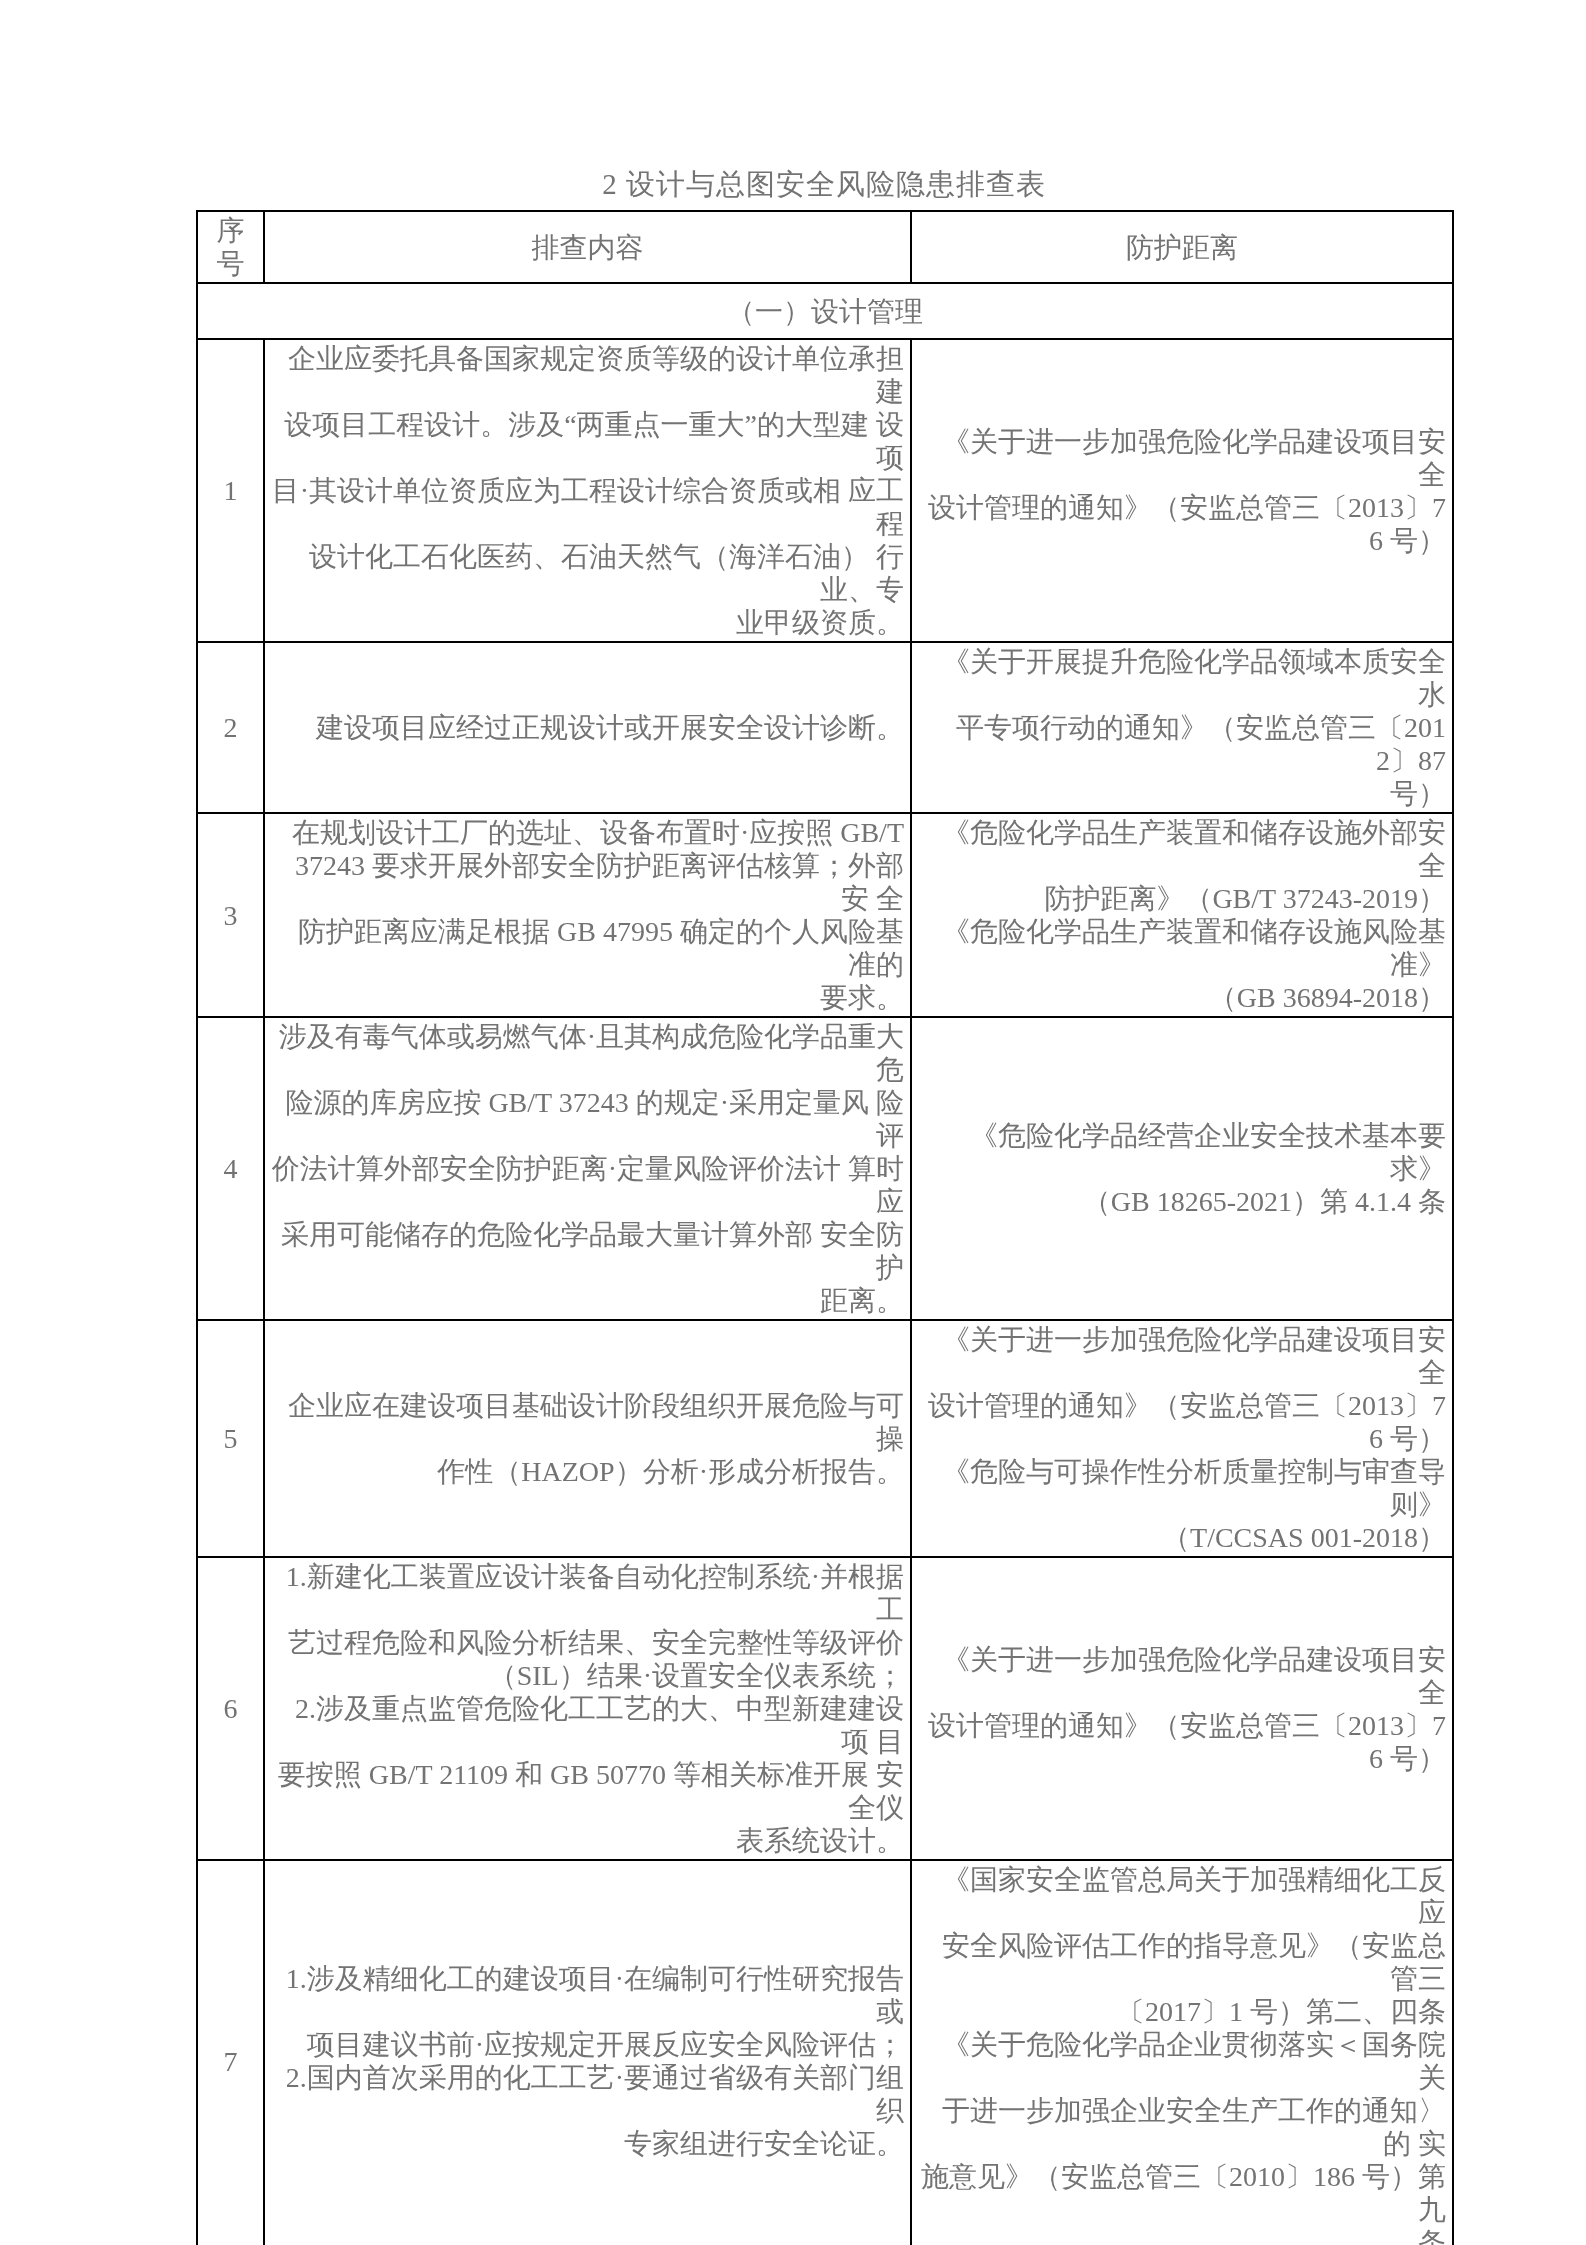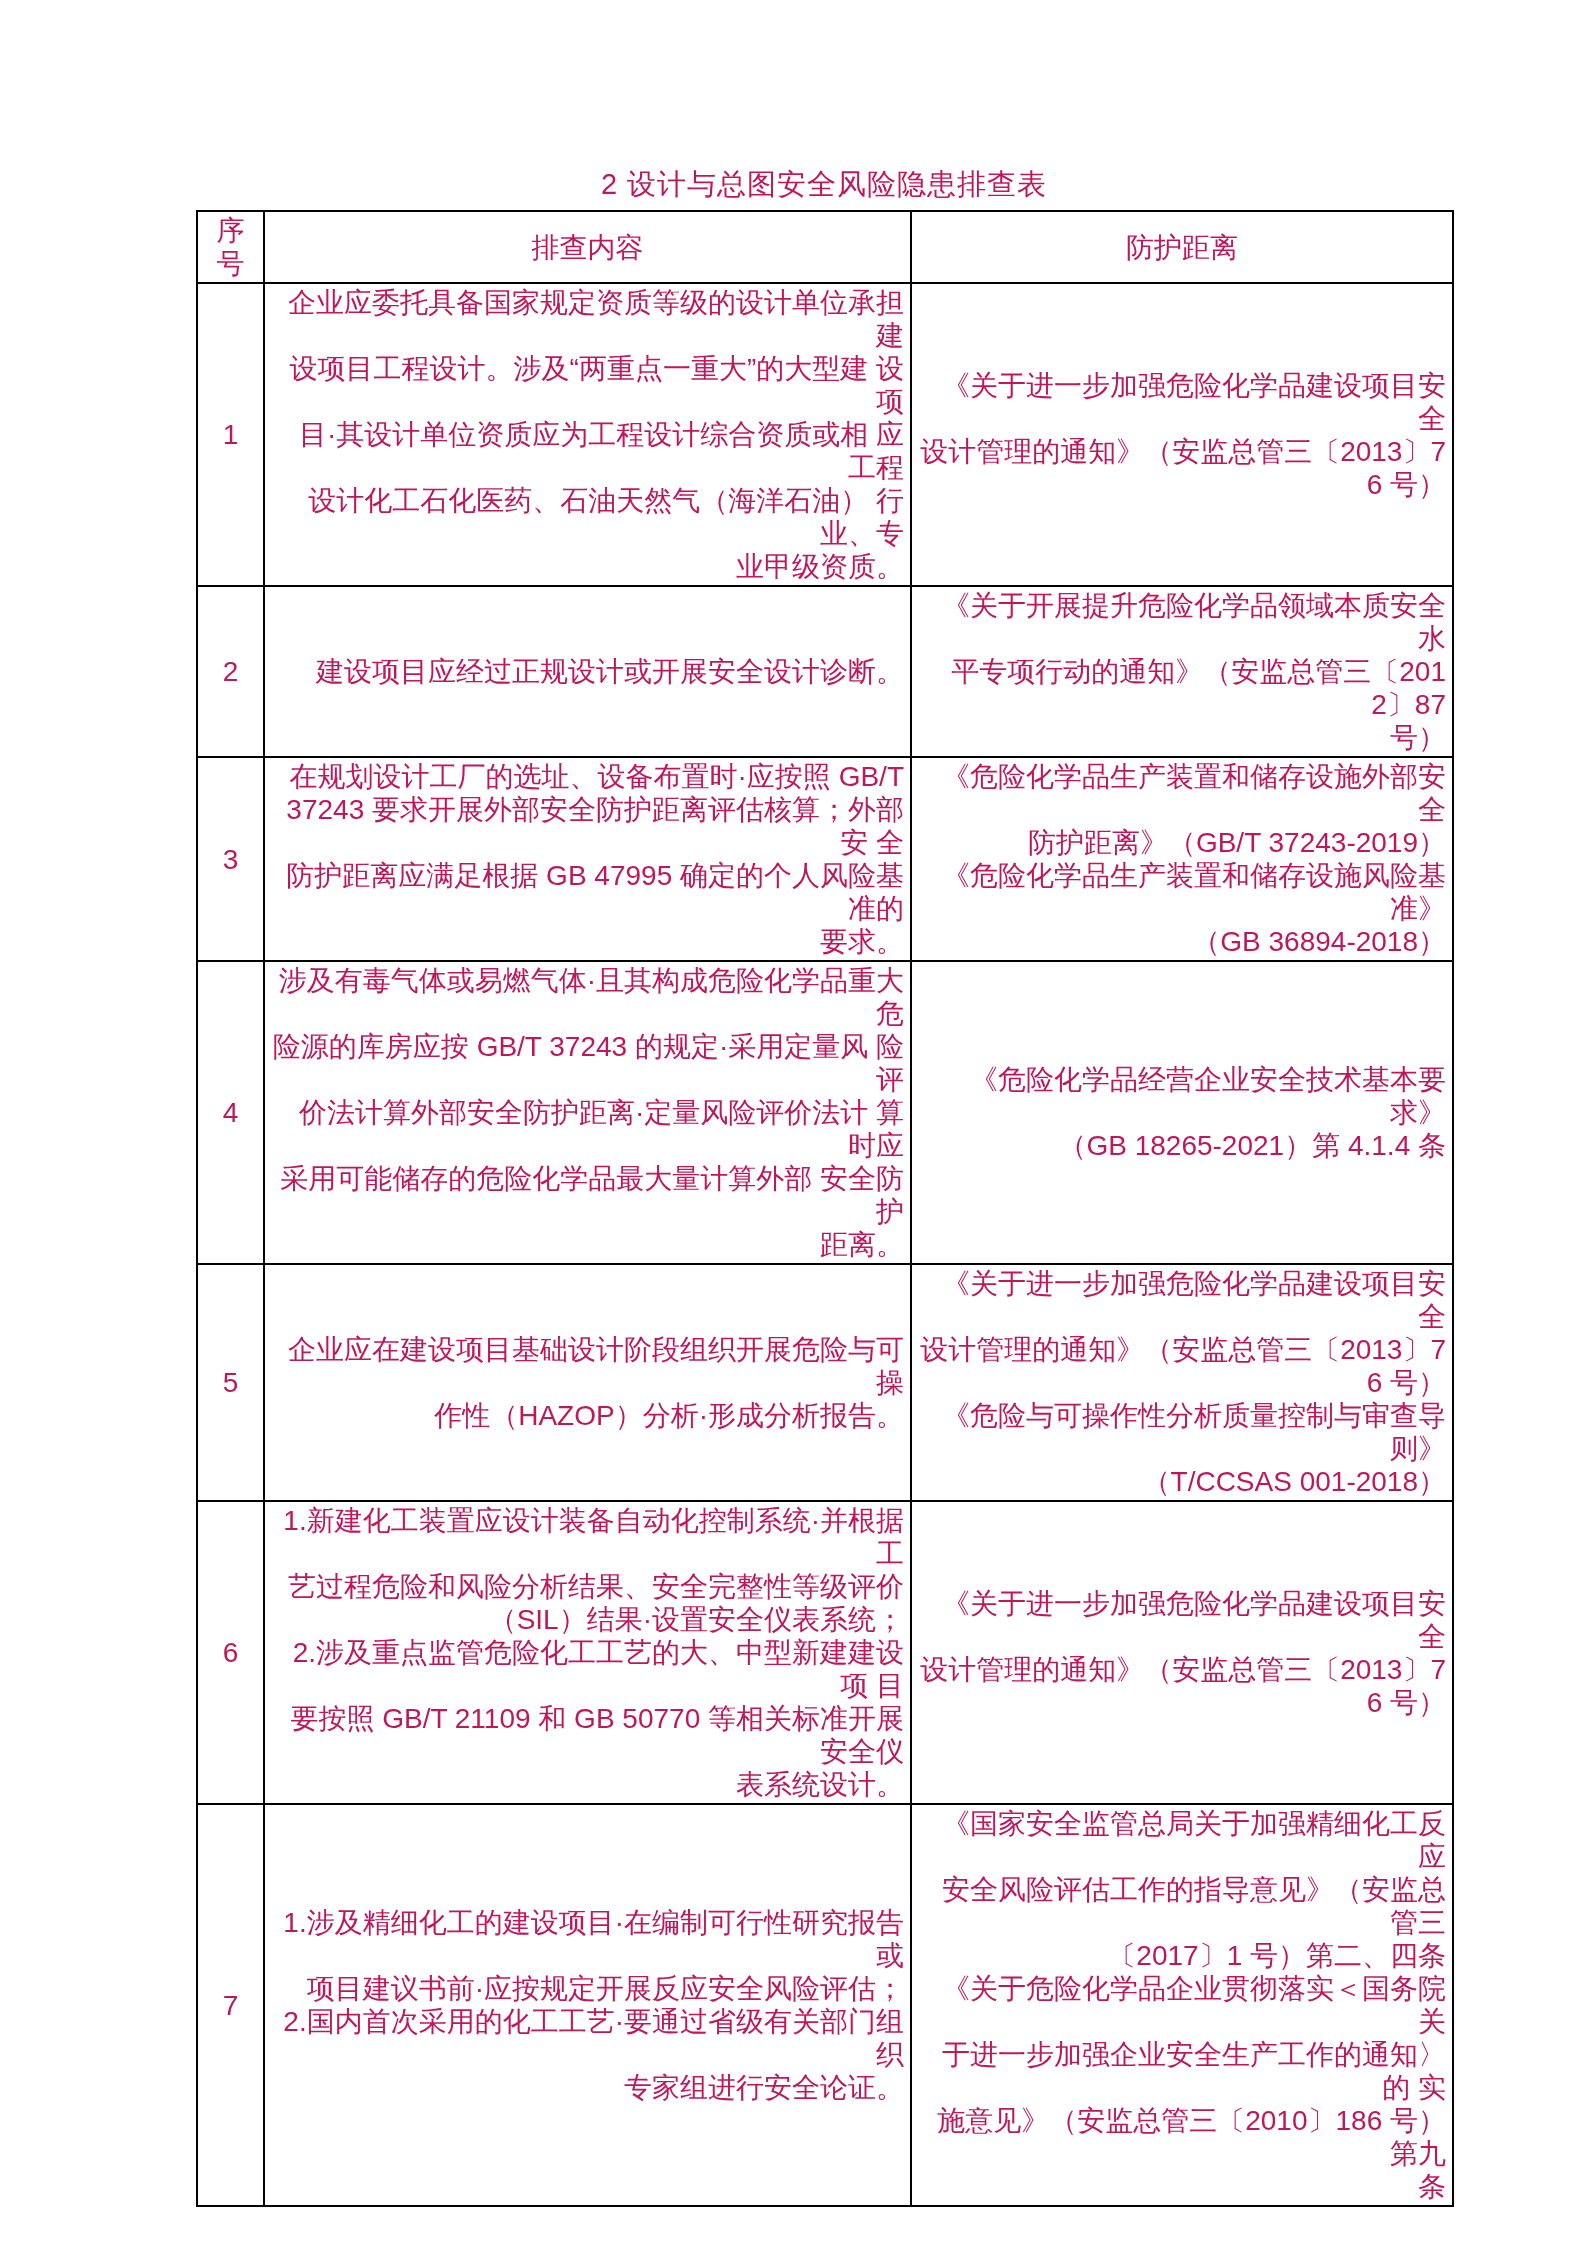--- a/index.html
+++ b/index.html
@@ -5,22 +5,22 @@
   html, body {
     margin: 0;
     padding: 0;
     background: #ffffff;
   }
   .page {
     position: relative;
     width: 1355px;
     height: 2245px;
     background: #ffffff;
-    color: #be185d;
-    font-family: Liberation Sans, sans-serif;
+    color: #737373;
+    font-family: Liberation Serif, serif;
   }
   .doc-title {
     position: absolute;
     top: 166px;
     left: 196px;
     width: 1256px;
     text-align: center;
     font-size: 29px;
     line-height: 36px;
     letter-spacing: 1px;
@@ -66,20 +66,23 @@
       <col style="width:542px">
     </colgroup>
 
     <tbody>
         <tr style="height:57px;">
       <th class="hdr">序号</th>
       <th class="hdr">排查内容</th>
       <th class="hdr">防护距离</th>
     </tr>
 
+    <tr style="height:56px;">
+      <td class="section-cell" colspan="3">（一）设计管理</td>
+    </tr>
 
     <tr style="height:168px;">
       <td class="no-cell">1</td>
       <td class="content-cell">企业应委托具备国家规定资质等级的设计单位承担 建
 设项目工程设计。涉及“两重点一重大”的大型建 设项
 目·其设计单位资质应为工程设计综合资质或相 应工程
 设计化工石化医药、石油天然气（海洋石油） 行业、专
 业甲级资质。</td>
       <td class="basis-cell">《关于进一步加强危险化学品建设项目安 全
 设计管理的通知》（安监总管三〔2013〕76 号）</td>

